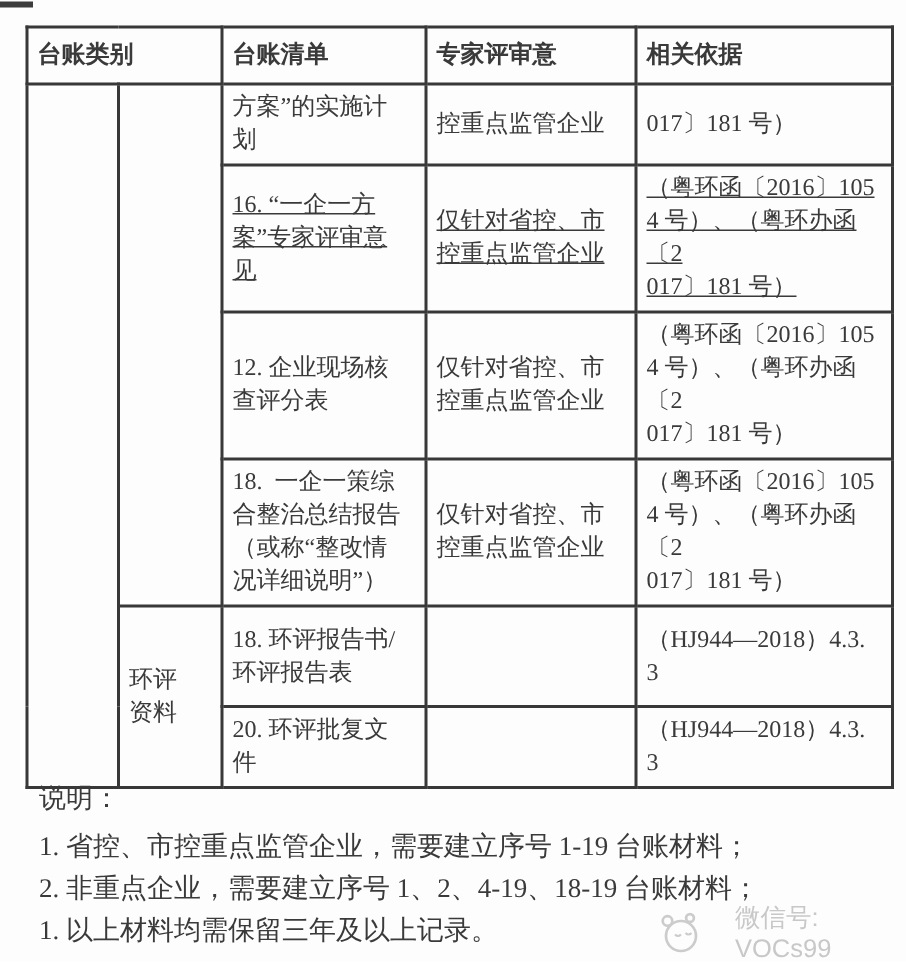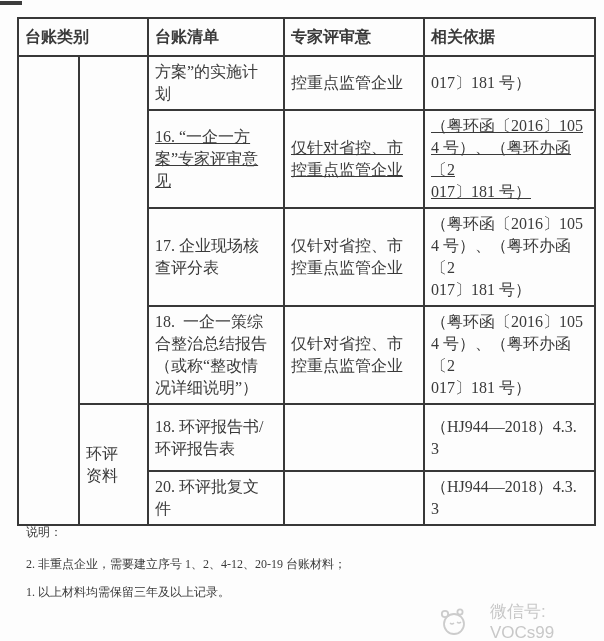--- a/index.html
+++ b/index.html
@@ -51,21 +51,21 @@
   tr.r16   { height: 83px; text-decoration: underline; }
   tr.r17   { height: 87px; }
   tr.r18   { height: 98px; }
   tr.r19   { height: 67px; }
   tr.r20   { height: 52px; }
   td.top { vertical-align: top; padding-top: 6px; }
   td.cat-label { padding-left: 14px; }
   .notes {
     position: absolute;
     left: 26px; top: 521px;
-    font-size: 12px;
+    font-size: 18px;
     line-height: 22px;
     color: #3a3a3a;
   }
   .notes .notes-title { margin-bottom: 10px; }
   .notes .note-item { margin-bottom: 6px; }
   .watermark {
     position: absolute;
     left: 438px; top: 600px;
     display: flex;
     align-items: center;
@@ -112,21 +112,21 @@
         <td>16. “一企一方
 案”专家评审意
 见</td>
         <td>仅针对省控、市
 控重点监管企业</td>
         <td>（粤环函〔2016〕105
 4 号）、（粤环办函〔2
 017〕181 号）</td>
       </tr>
       <tr class="r17">
-        <td>17. 企业现场核
+        <td>12. 企业现场核
 查评分表</td>
         <td>仅针对省控、市
 控重点监管企业</td>
         <td>（粤环函〔2016〕105
 4 号）、（粤环办函〔2
 017〕181 号）</td>
       </tr>
       <tr class="r18">
         <td>18.  一企一策综
 合整治总结报告
@@ -152,21 +152,22 @@
 件</td>
         <td></td>
         <td>（HJ944—2018）4.3.
 3</td>
       </tr>
     </tbody>
   </table>
 
   <div class="notes">
     <div class="notes-title">说明：</div>
-    <div class="note-item">2. 非重点企业，需要建立序号 1、2、4-12、20-19 台账材料；</div>
+    <div class="note-item">1. 省控、市控重点监管企业，需要建立序号 1-19 台账材料；</div>
+    <div class="note-item">2. 非重点企业，需要建立序号 1、2、4-19、18-19 台账材料；</div>
     <div class="note-item">1. 以上材料均需保留三年及以上记录。</div>
   </div>
 
   <div class="watermark">
     <span>
       <svg width="30" height="32" viewBox="0 0 30 32">
         <g fill="none" stroke="#cccccc" stroke-width="1.8">
           <circle cx="16" cy="18" r="10"></circle>
           <circle cx="7" cy="8" r="3.2"></circle>
           <circle cx="22" cy="6" r="2.6"></circle>

